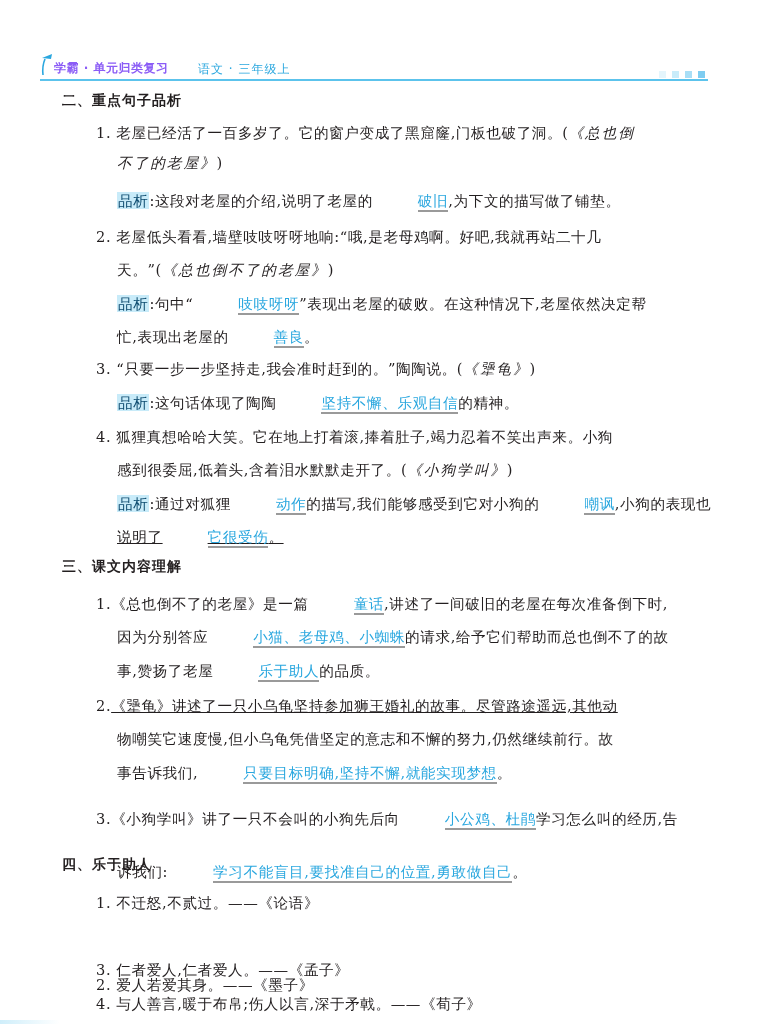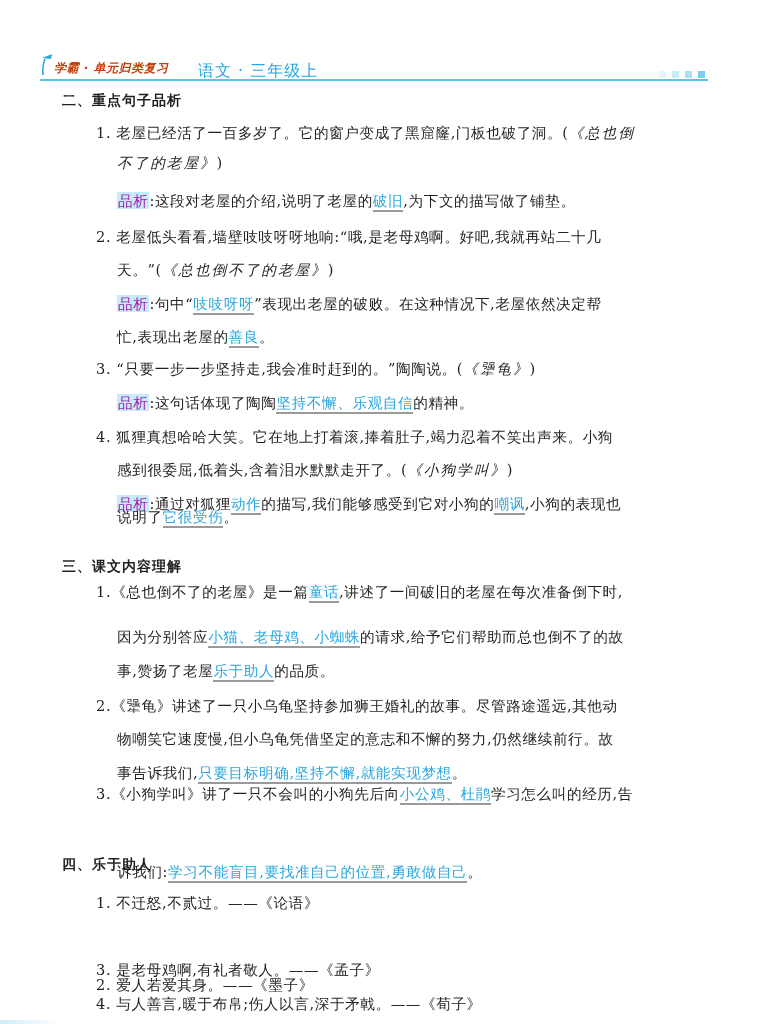--- a/index.html
+++ b/index.html
@@ -1,30 +1,30 @@
 <!DOCTYPE html>
 <html><head>
 <meta charset="utf-8">
 <style>
   html, body { margin: 0; padding: 0; background: #ffffff; }
   body { width: 771px; height: 1024px; position: relative; overflow: hidden;
          font-family: "DejaVu Serif", "Liberation Serif", serif; color: #231f20; }
   .header { position: absolute; left: 40px; top: 58px; width: 668px; height: 22px; }
   .header .logo { position: absolute; left: 0; top: -4px; width: 14px; height: 22px; }
   .header .brand { position: absolute; left: 14px; top: 2px; font-family: "DejaVu Sans", "Liberation Sans", sans-serif;
-                   font-size: 12px; color: #c2410c; font-weight: bold; letter-spacing: 0.5px; white-space: nowrap; font-style: italic; }
-  .header .sub { position: absolute; left: 158px; top: 3px; font-size: 16px; color: #2aa7df; letter-spacing: 1px; white-space: nowrap; }
+                   font-size: 12px; color: #8b5cf6; font-weight: bold; letter-spacing: 0.5px; white-space: nowrap; }
+  .header .sub { position: absolute; left: 158px; top: 3px; font-size: 12px; color: #2aa7df; letter-spacing: 1px; white-space: nowrap; }
   .header .rule { position: absolute; left: 0; top: 21px; width: 668px; height: 2px; background: #5cc3ec; }
   .header .sq { position: absolute; top: 13px; width: 7px; height: 7px; }
   .sec-title { position: absolute; left: 62px; font-family: "DejaVu Sans", "Liberation Sans", sans-serif;
                font-size: 14px; font-weight: bold; color: #231f20; letter-spacing: 1px; white-space: nowrap; }
   .line { position: absolute; font-size: 14.6px; line-height: 20px; white-space: nowrap; letter-spacing: 0.6px; }
   .num { display: inline-block; }
-  .tag { background: #c8ebf9; color: #a21caf; padding: 0 1px; }
-  .ans { color: #2aa7df; border-bottom: 2px solid #9a9a9a; padding-bottom: 1px; }
+  .tag { background: #c8ebf9; color: #0c4a6e; padding: 0 1px; }
+  .ans { color: #2aa7df; border-bottom: 2px solid #9a9a9a; padding-bottom: 1px; margin-left: 45px; }
   .src { font-style: italic; letter-spacing: 2px; margin-top: 20px; }
   .corner { position: absolute; left: 0; bottom: 0; width: 60px; height: 4px;
             background: linear-gradient(90deg, #cfeefa, #ffffff); }
 </style>
 </head>
 <body>
 
 <div class="header">
   <svg class="logo" viewBox="0 0 14 22">
     <path d="M2 4 L12 0 L11 5 Z" fill="#2aa7df"></path>
@@ -47,36 +47,36 @@
     <div class="line" style="left: 117px; top: 191px;"><span class="tag">品析</span><span>:这段对老屋的介绍,说明了老屋的</span><span class="ans">破旧</span><span>,为下文的描写做了铺垫。</span></div>
     <div class="line" style="left: 96px; top: 227px;"><span class="num">2.</span><span> 老屋低头看看,墙壁吱吱呀呀地响:“哦,是老母鸡啊。好吧,我就再站二十几</span></div>
     <div class="line" style="left: 117px; top: 260px;"><span>天。”(</span><span class="src">《总也倒不了的老屋》</span><span>)</span></div>
     <div class="line" style="left: 117px; top: 294px;"><span class="tag">品析</span><span>:句中“</span><span class="ans">吱吱呀呀</span><span>”表现出老屋的破败。在这种情况下,老屋依然决定帮</span></div>
     <div class="line" style="left: 117px; top: 327px;"><span>忙,表现出老屋的</span><span class="ans">善良</span><span>。</span></div>
     <div class="line" style="left: 96px; top: 359px;"><span class="num">3.</span><span> “只要一步一步坚持走,我会准时赶到的。”陶陶说。(</span><span class="src">《犟龟》</span><span>)</span></div>
     <div class="line" style="left: 117px; top: 393px;"><span class="tag">品析</span><span>:这句话体现了陶陶</span><span class="ans">坚持不懈、乐观自信</span><span>的精神。</span></div>
     <div class="line" style="left: 96px; top: 427px; text-align: center;"><span class="num">4.</span><span> 狐狸真想哈哈大笑。它在地上打着滚,捧着肚子,竭力忍着不笑出声来。小狗</span></div>
     <div class="line" style="left: 117px; top: 460px;"><span>感到很委屈,低着头,含着泪水默默走开了。(</span><span class="src">《小狗学叫》</span><span>)</span></div>
     <div class="line" style="left: 117px; top: 494px; text-align: center;"><span class="tag">品析</span><span>:通过对狐狸</span><span class="ans">动作</span><span>的描写,我们能够感受到它对小狗的</span><span class="ans">嘲讽</span><span>,小狗的表现也</span></div>
-    <div class="line" style="left: 117px; top: 507px;"><span>说明了</span><span class="ans">它很受伤</span><span>。</span></div>
+    <div class="line" style="left: 117px; top: 527px; text-decoration: underline;"><span>说明了</span><span class="ans">它很受伤</span><span>。</span></div>
   </div>
 
 <div class="sec-title" style="top:558px">三、课文内容理解</div>
 <div id="s3">
-    <div class="line" style="left: 96px; top: 582px;"><span class="num">1.</span><span>《总也倒不了的老屋》是一篇</span><span class="ans">童话</span><span>,讲述了一间破旧的老屋在每次准备倒下时,</span></div>
+    <div class="line" style="left: 96px; top: 594px;"><span class="num">1.</span><span>《总也倒不了的老屋》是一篇</span><span class="ans">童话</span><span>,讲述了一间破旧的老屋在每次准备倒下时,</span></div>
     <div class="line" style="left: 117px; top: 627px;"><span>因为分别答应</span><span class="ans">小猫、老母鸡、小蜘蛛</span><span>的请求,给予它们帮助而总也倒不了的故</span></div>
     <div class="line" style="left: 117px; top: 661px;"><span>事,赞扬了老屋</span><span class="ans">乐于助人</span><span>的品质。</span></div>
-    <div class="line" style="left: 96px; top: 696px;"><span class="num">2.</span><span>《犟龟》讲述了一只小乌龟坚持参加狮王婚礼的故事。尽管路途遥远,其他动</span></div>
+    <div class="line" style="left: 96px; top: 696px; text-decoration: underline;"><span class="num">2.</span><span>《犟龟》讲述了一只小乌龟坚持参加狮王婚礼的故事。尽管路途遥远,其他动</span></div>
     <div class="line" style="left: 117px; top: 729px;"><span>物嘲笑它速度慢,但小乌龟凭借坚定的意志和不懈的努力,仍然继续前行。故</span></div>
     <div class="line" style="left: 117px; top: 763px; text-align: right;"><span>事告诉我们,</span><span class="ans">只要目标明确,坚持不懈,就能实现梦想</span><span>。</span></div>
-    <div class="line" style="left: 96px; top: 784px; text-align: center;"><span class="num">3.</span><span>《小狗学叫》讲了一只不会叫的小狗先后向</span><span class="ans">小公鸡、杜鹃</span><span>学习怎么叫的经历,告</span></div>
+    <div class="line" style="left: 96px; top: 809px; text-align: center;"><span class="num">3.</span><span>《小狗学叫》讲了一只不会叫的小狗先后向</span><span class="ans">小公鸡、杜鹃</span><span>学习怎么叫的经历,告</span></div>
     <div class="line" style="left: 117px; top: 862px;"><span>诉我们:</span><span class="ans">学习不能盲目,要找准自己的位置,勇敢做自己</span><span>。</span></div>
   </div>
 
 <div class="sec-title" style="top:856px">四、乐于助人</div>
 <div id="s4">
     <div class="line" style="left: 96px; top: 893px;"><span class="num">1.</span><span> 不迁怒,不贰过。——《论语》</span></div>
     <div class="line" style="left: 96px; top: 927px; margin-top: 48px;"><span class="num">2.</span><span> 爱人若爱其身。——《墨子》</span></div>
-    <div class="line" style="left: 96px; top: 960px;"><span class="num">3.</span><span> 是老母鸡啊,有礼者敬人。——《孟子》</span></div>
+    <div class="line" style="left: 96px; top: 960px;"><span class="num">3.</span><span> 仁者爱人,仁者爱人。——《孟子》</span></div>
     <div class="line" style="left: 96px; top: 994px;"><span class="num">4.</span><span> 与人善言,暖于布帛;伤人以言,深于矛戟。——《荀子》</span></div>
   </div>
 
 <div class="corner"></div>
 
 </body></html>

